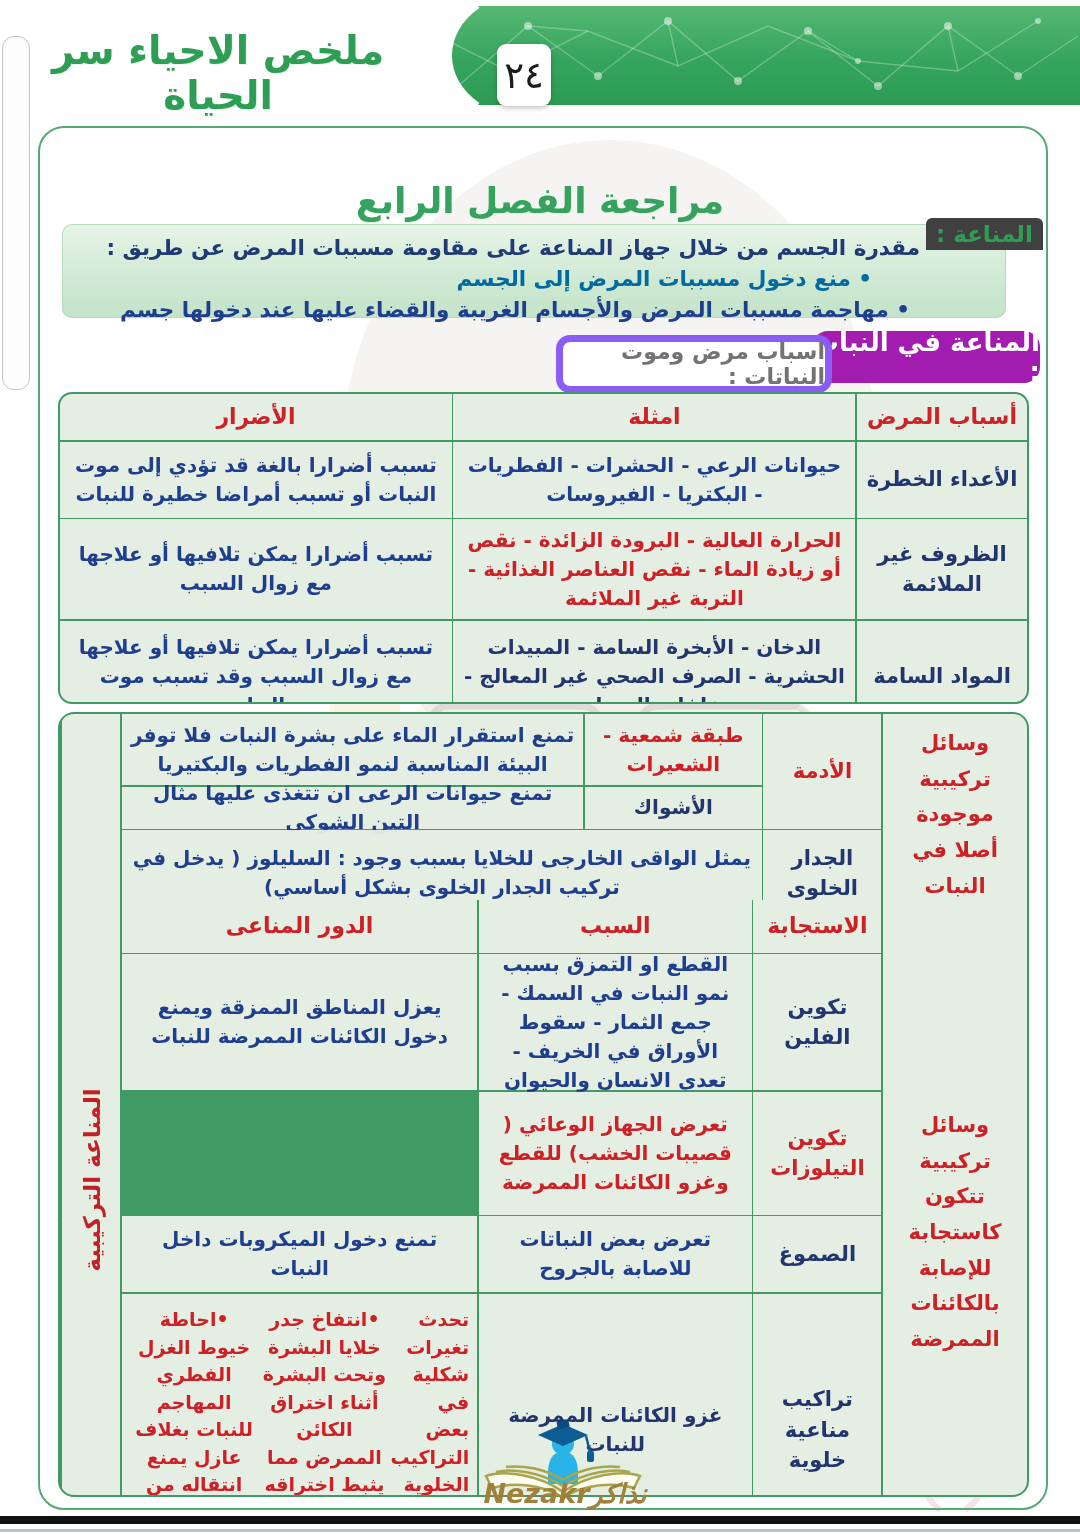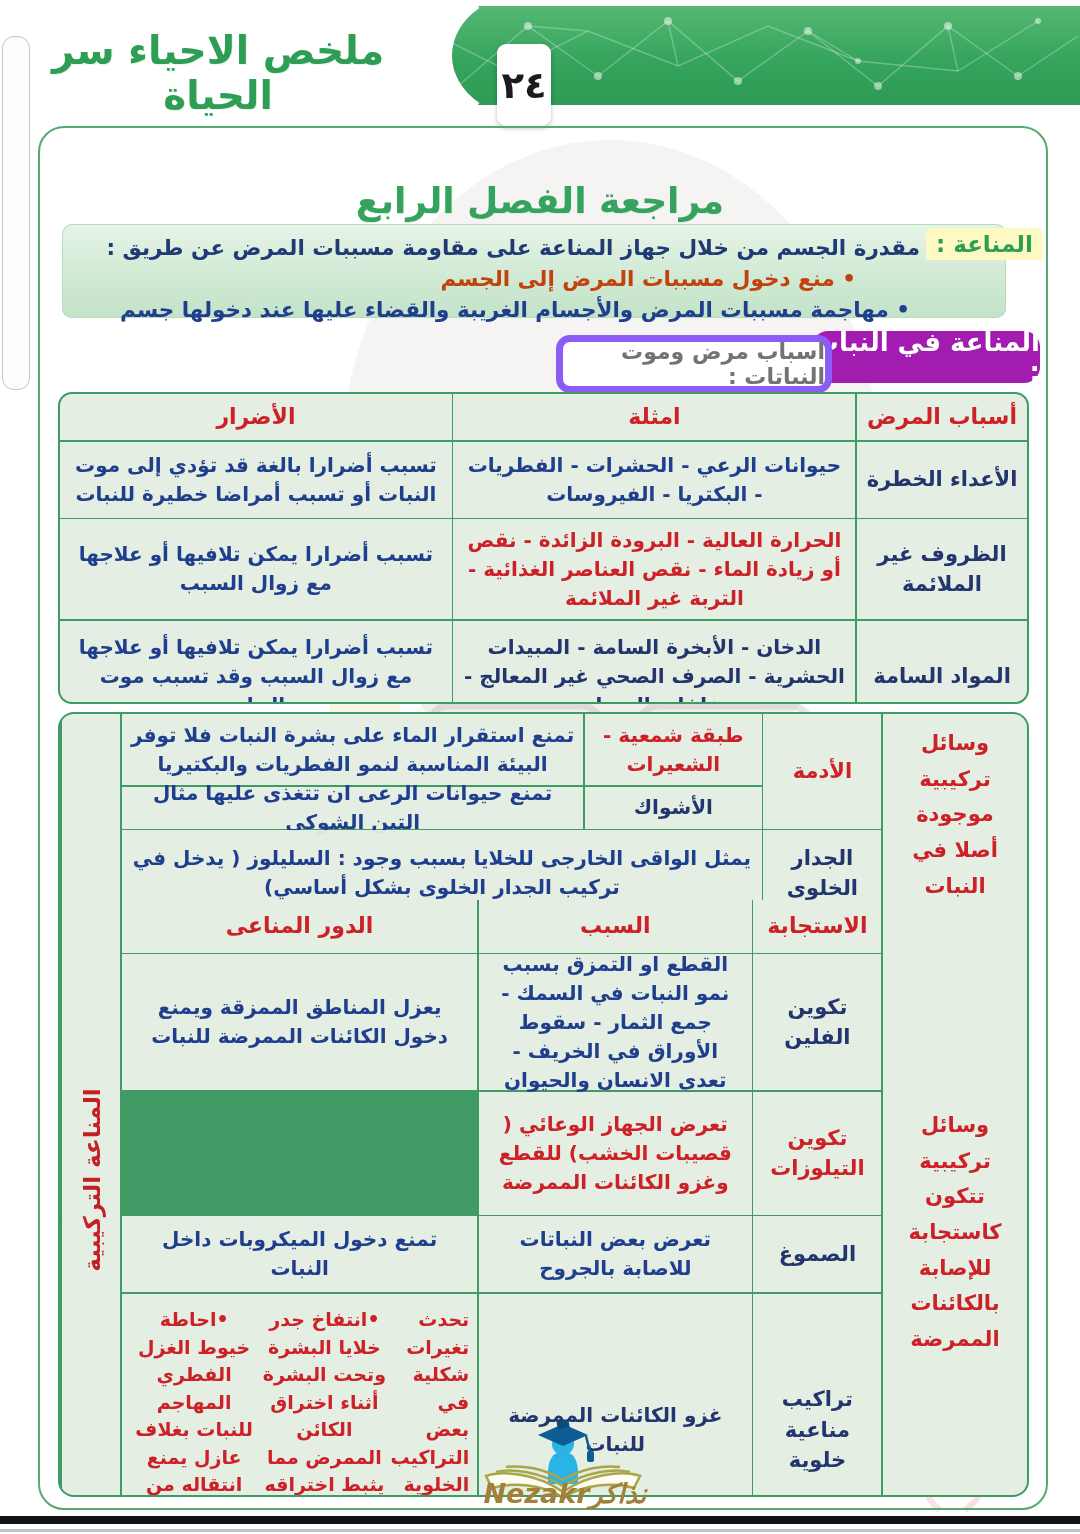--- a/index.html
+++ b/index.html
@@ -6,42 +6,42 @@
   .page{position:relative;width:1080px;height:1534px;overflow:hidden;background:#ffffff;
         font-family:"DejaVu Sans",sans-serif;direction:rtl;}
   
   .band{position:absolute;left:438px;top:6px;width:642px;height:99px;
         background:linear-gradient(180deg,#55b873 0%,#35a45c 55%,#2d9b53 100%);}
   .band svg{position:absolute;left:0;top:0;}
   .paren{position:absolute;left:438px;top:6px;height:99px;width:52px;}
   .brand{position:absolute;left:6px;top:28px;width:424px;text-align:center;
          color:#2f9e55;font-size:39px;font-weight:bold;letter-spacing:-1px;
          text-shadow:1px 1px 0 #e9f5ec;}
-  .page-badge{position:absolute;left:497px;top:44px;width:54px;height:82px;background:#ffffff;
+  .page-badge{position:absolute;left:497px;top:44px;width:54px;height:62px;background:#ffffff;
          border-radius:9px;box-shadow:0 2px 5px rgba(0,0,0,.25);display:flex;align-items:center;
-         justify-content:center;font-size:37px;font-weight:bold;color:#1b1b1b;}
+         justify-content:center;font-size:37px;font-weight:normal;color:#1b1b1b;}
   
   .frame{position:absolute;left:38px;top:126px;width:1006px;height:1380px;
          border:2.5px solid #58a874;border-radius:26px;background:transparent;}
   .paper-curl{position:absolute;left:2px;top:36px;width:26px;height:352px;background:#fdfdfd;
          border:1.5px solid #c4c4c4;border-radius:12px;}
   
   .wm{position:absolute;left:0;top:0;width:1080px;height:1534px;pointer-events:none;}
   
   .title{position:absolute;left:40px;width:1000px;text-align:center;color:#35a35d;
          font-weight:bold;font-size:36px;text-shadow:0.5px 0.5px 0 #dcefe2;margin-top:40px;}
   
   .defbox{position:absolute;left:62px;top:224px;width:944px;height:94px;border-radius:10px;
           background:linear-gradient(180deg,#e7f4e8 0%,#cfe9d3 60%,#c3e3c8 100%);
           box-shadow:inset 0 0 0 1px #b7dcbd;}
-  .deflabel{position:absolute;left:926px;top:228px;background:#fef9c3;color:#2f9e55;
+  .deflabel{position:absolute;left:926px;top:218px;background:#404040;color:#2f9e55;
           font-size:23px;font-weight:bold;padding:3px 10px;border-radius:6px 6px 0 0;}
   .defbody{position:absolute;left:70px;top:232px;width:850px;color:#203a75;font-weight:bold;
           font-size:21.5px;line-height:31px;}
-  .defbody .b1{color:#c2410c;margin-right:64px;}
+  .defbody .b1{color:#0369a1;margin-right:48px;}
   .defbody .b2{color:#1f3e8e;margin-right:10px;}
   
   .pill{position:absolute;left:812px;top:331px;width:228px;height:52px;background:#a21caf;
         border-radius:16px;color:#ffffff;font-size:26px;font-weight:bold;display:flex;
         align-items:center;justify-content:center;}
   .subtle-box{position:absolute;left:556px;top:335px;width:262px;height:44px;background:#ffffff;
         border:7px solid #8b5cf6;border-radius:14px;color:#737373;font-size:22px;font-weight:bold;
         display:flex;align-items:center;justify-content:center;}
   
   .grid{display:grid;gap:1.6px;background:#3f9a63;}

